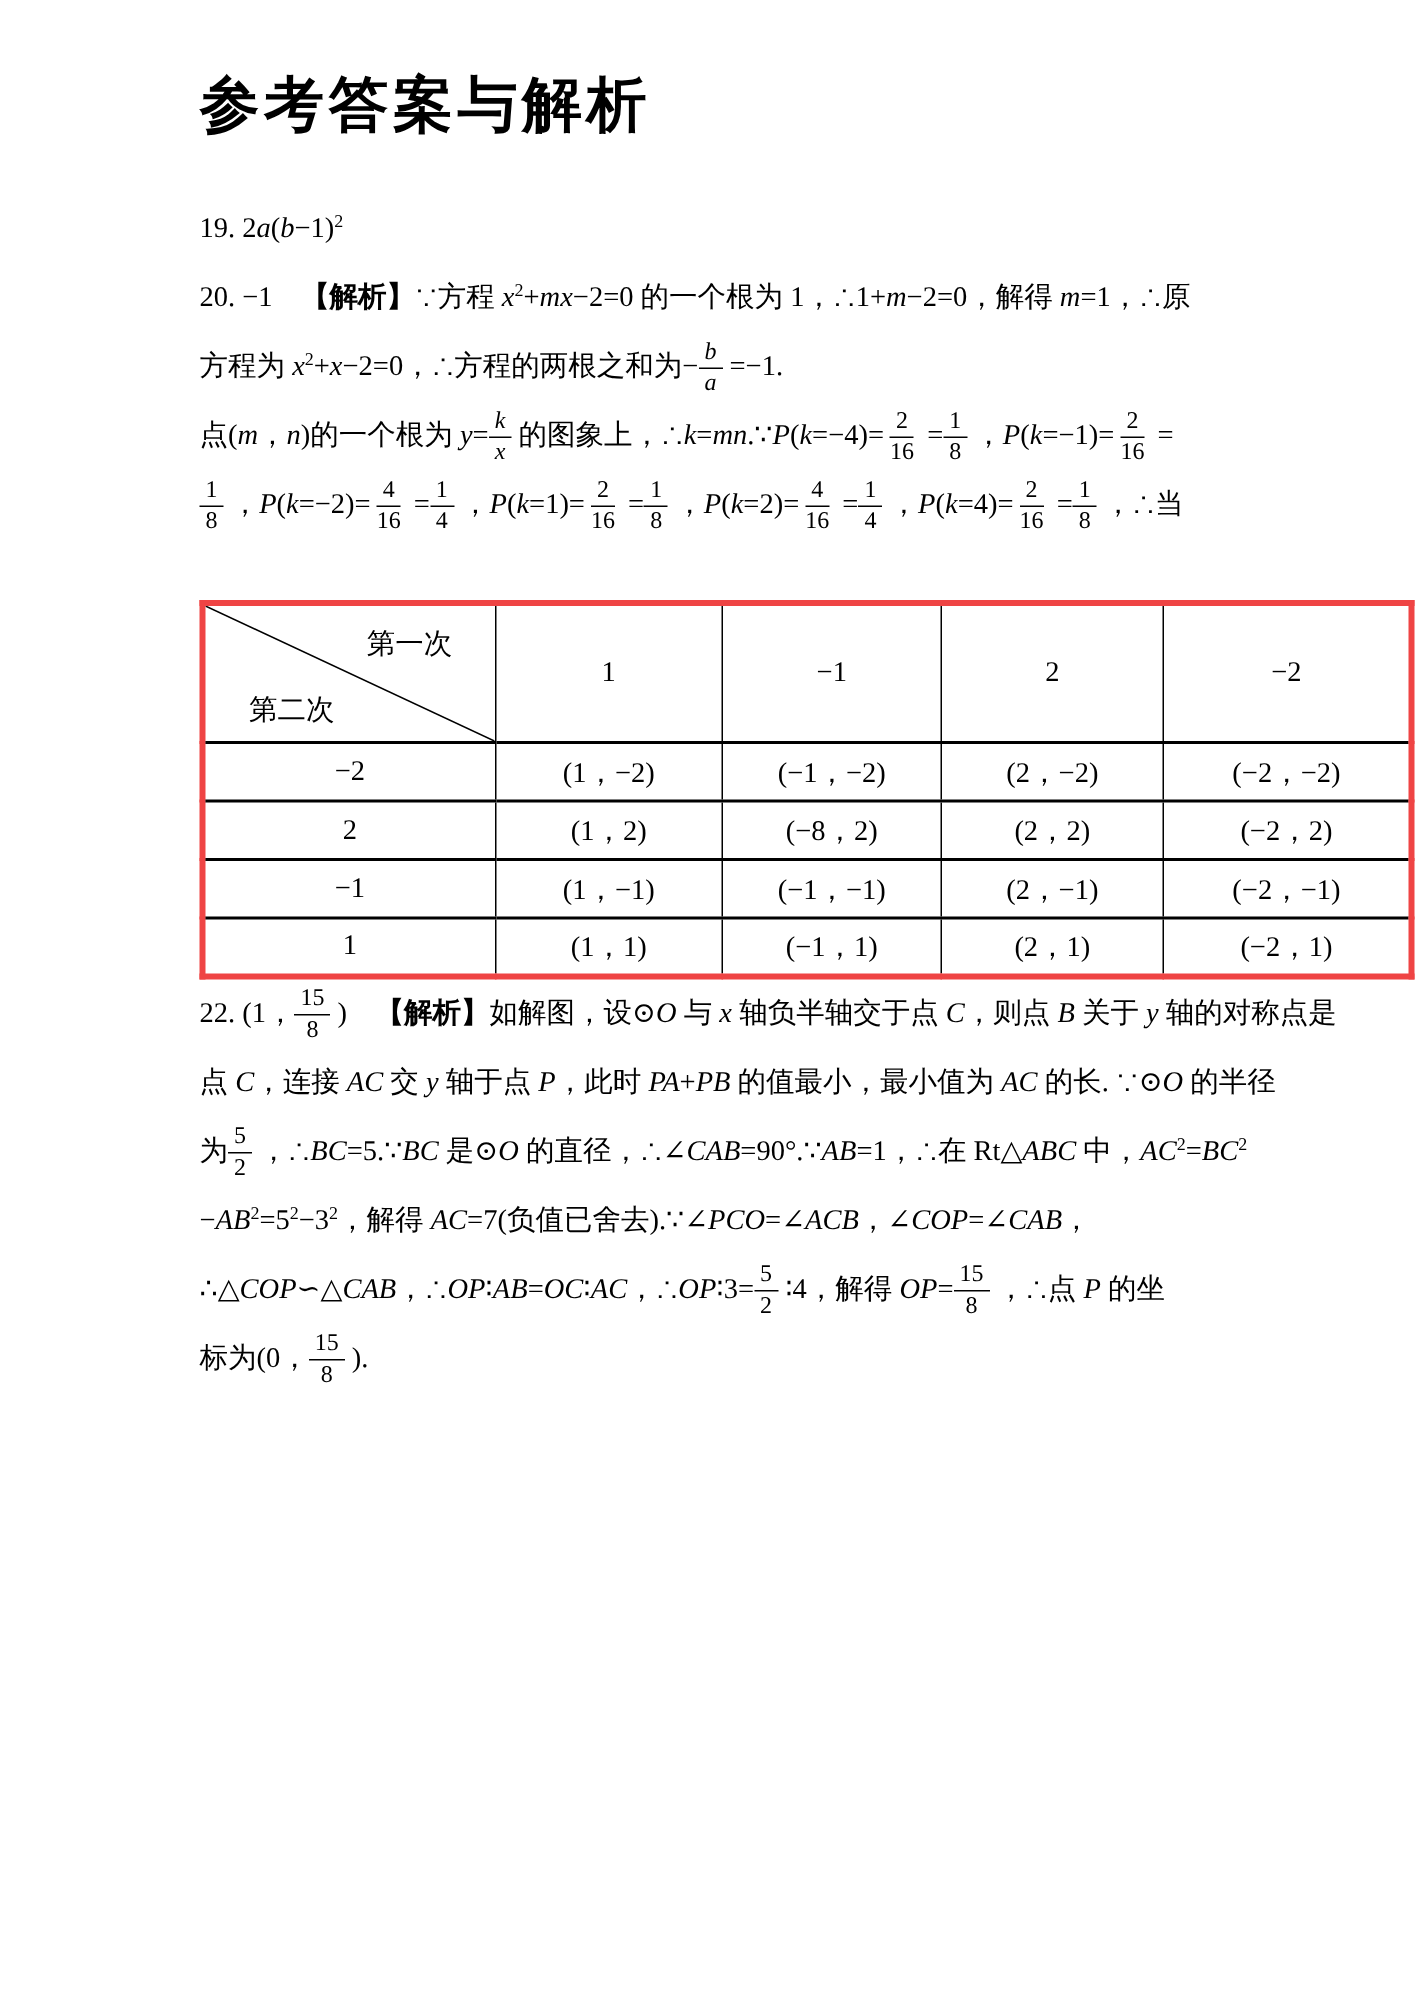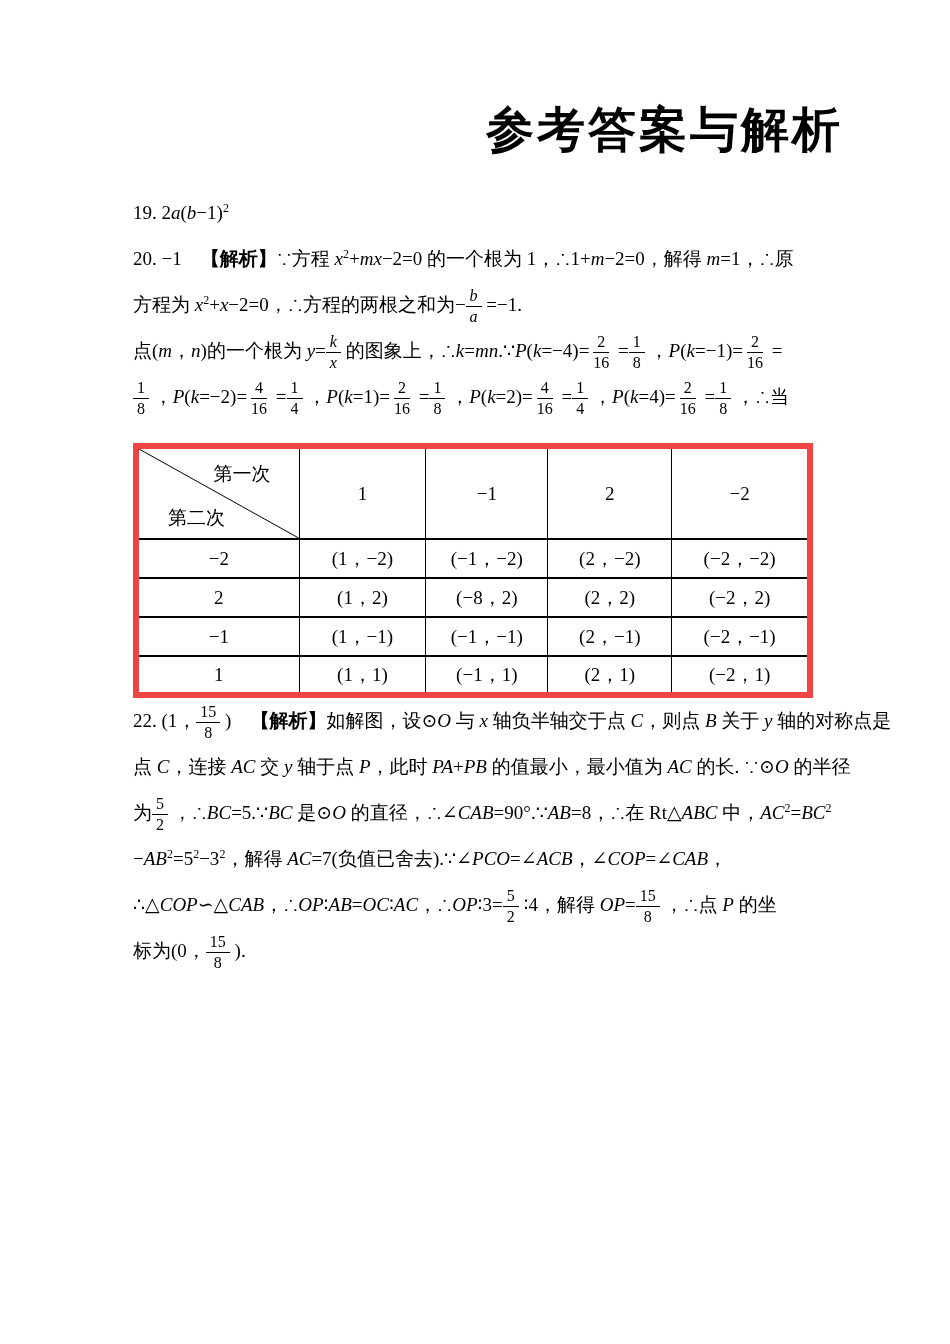--- a/index.html
+++ b/index.html
@@ -9,25 +9,25 @@
     width:950px; height:1344px;
     margin:0 auto;
     background:#ffffff;
     color:#000;
     font-family:"Liberation Serif","DejaVu Serif",serif;
     font-size:19px;
     overflow:hidden;
   }
   .content { padding:0 107px 0 133px; }
   .title {
-    padding-top:106px;
+    padding-top:46px;
     line-height:48px;
     margin-bottom:36px;
-    text-align:right;
-    font-size:48px;
+    text-align:left;
+    font-size:40px;
     font-weight:bold;
     font-family:"Liberation Sans","DejaVu Sans",sans-serif;
     letter-spacing:3px;
   }
   .line {
     height:46px;
     line-height:46px;
     white-space:nowrap;
     overflow:visible;
   }
@@ -37,25 +37,25 @@
   sub { font-size:12px; line-height:0; vertical-align:-0.2em; }
   .frac {
     display:inline-flex; flex-direction:column; align-items:center;
     vertical-align:middle;
     font-size:16px; line-height:1.12; text-align:center;
   }
   .frac .num { padding:0 4px 1px; border-bottom:1px solid #000; }
   .frac .den { padding:1px 4px 0; }
   .frac.it { font-style:italic; }
   table.otable {
-    width:680px;
-    margin-top:23px;
+    width:810px;
+    margin-top:40px;
     border-collapse:collapse;
     table-layout:fixed;
-    border:6px solid #ef4444;
+    border:4px solid #ef4444;
   }
   .otable th, .otable td {
     border:solid #000;
     border-width:2px 1px;
     font-weight:normal;
     text-align:center;
     vertical-align:middle;
     font-size:19px;
   }
   .otable col.c0 { width:24.2%; }
@@ -189,21 +189,21 @@
 
     <div>
       <div class="line"><span>22. (1，</span><span class="frac">
             <span class="num">15</span>
             <span class="den">8</span>
           </span><span> )　</span><span class="hd">【解析】</span><span>如解图，设⊙</span><span class="vi">O</span><span> 与 </span><span class="vi">x</span><span> 轴负半轴交于点 </span><span class="vi">C</span><span>，则点 </span><span class="vi">B</span><span> 关于 </span><span class="vi">y</span><span> 轴的对称点是</span></div>
       <div class="line"><span>点 </span><span class="vi">C</span><span>，连接 </span><span class="vi">AC</span><span> 交 </span><span class="vi">y</span><span> 轴于点 </span><span class="vi">P</span><span>，此时 </span><span class="vi">PA</span><span>+</span><span class="vi">PB</span><span> 的值最小，最小值为 </span><span class="vi">AC</span><span> 的长. ∵⊙</span><span class="vi">O</span><span> 的半径</span></div>
       <div class="line"><span>为</span><span class="frac">
             <span class="num">5</span>
             <span class="den">2</span>
-          </span><span> ，∴</span><span class="vi">BC</span><span>=5.∵</span><span class="vi">BC</span><span> 是⊙</span><span class="vi">O</span><span> 的直径，∴∠</span><span class="vi">CAB</span><span>=90°.∵</span><span class="vi">AB</span><span>=8，∴在 Rt△</span><span class="vi">ABC</span><span> 中，</span><span class="vi">AC</span><sup>2</sup><span>=</span><span class="vi">BC</span><sup>2</sup></div>
+          </span><span> ，∴</span><span class="vi">BC</span><span>=5.∵</span><span class="vi">BC</span><span> 是⊙</span><span class="vi">O</span><span> 的直径，∴∠</span><span class="vi">CAB</span><span>=90°.∵</span><span class="vi">AB</span><span>=1，∴在 Rt△</span><span class="vi">ABC</span><span> 中，</span><span class="vi">AC</span><sup>2</sup><span>=</span><span class="vi">BC</span><sup>2</sup></div>
       <div class="line"><span>−</span><span class="vi">AB</span><sup>2</sup><span>=5</span><sup>2</sup><span>−3</span><sup>2</sup><span>，解得 </span><span class="vi">AC</span><span>=7(负值已舍去).∵∠</span><span class="vi">PCO</span><span>=∠</span><span class="vi">ACB</span><span>，∠</span><span class="vi">COP</span><span>=∠</span><span class="vi">CAB</span><span>，</span></div>
       <div class="line"><span>∴△</span><span class="vi">COP</span><span>∽△</span><span class="vi">CAB</span><span>，∴</span><span class="vi">OP</span><span>∶</span><span class="vi">AB</span><span>=</span><span class="vi">OC</span><span>∶</span><span class="vi">AC</span><span>，∴</span><span class="vi">OP</span><span>∶3=</span><span class="frac">
             <span class="num">5</span>
             <span class="den">2</span>
           </span><span> ∶4，解得 </span><span class="vi">OP</span><span>=</span><span class="frac">
             <span class="num">15</span>
             <span class="den">8</span>
           </span><span> ，∴点 </span><span class="vi">P</span><span> 的坐</span></div>
       <div class="line"><span>标为(0，</span><span class="frac">
             <span class="num">15</span>

